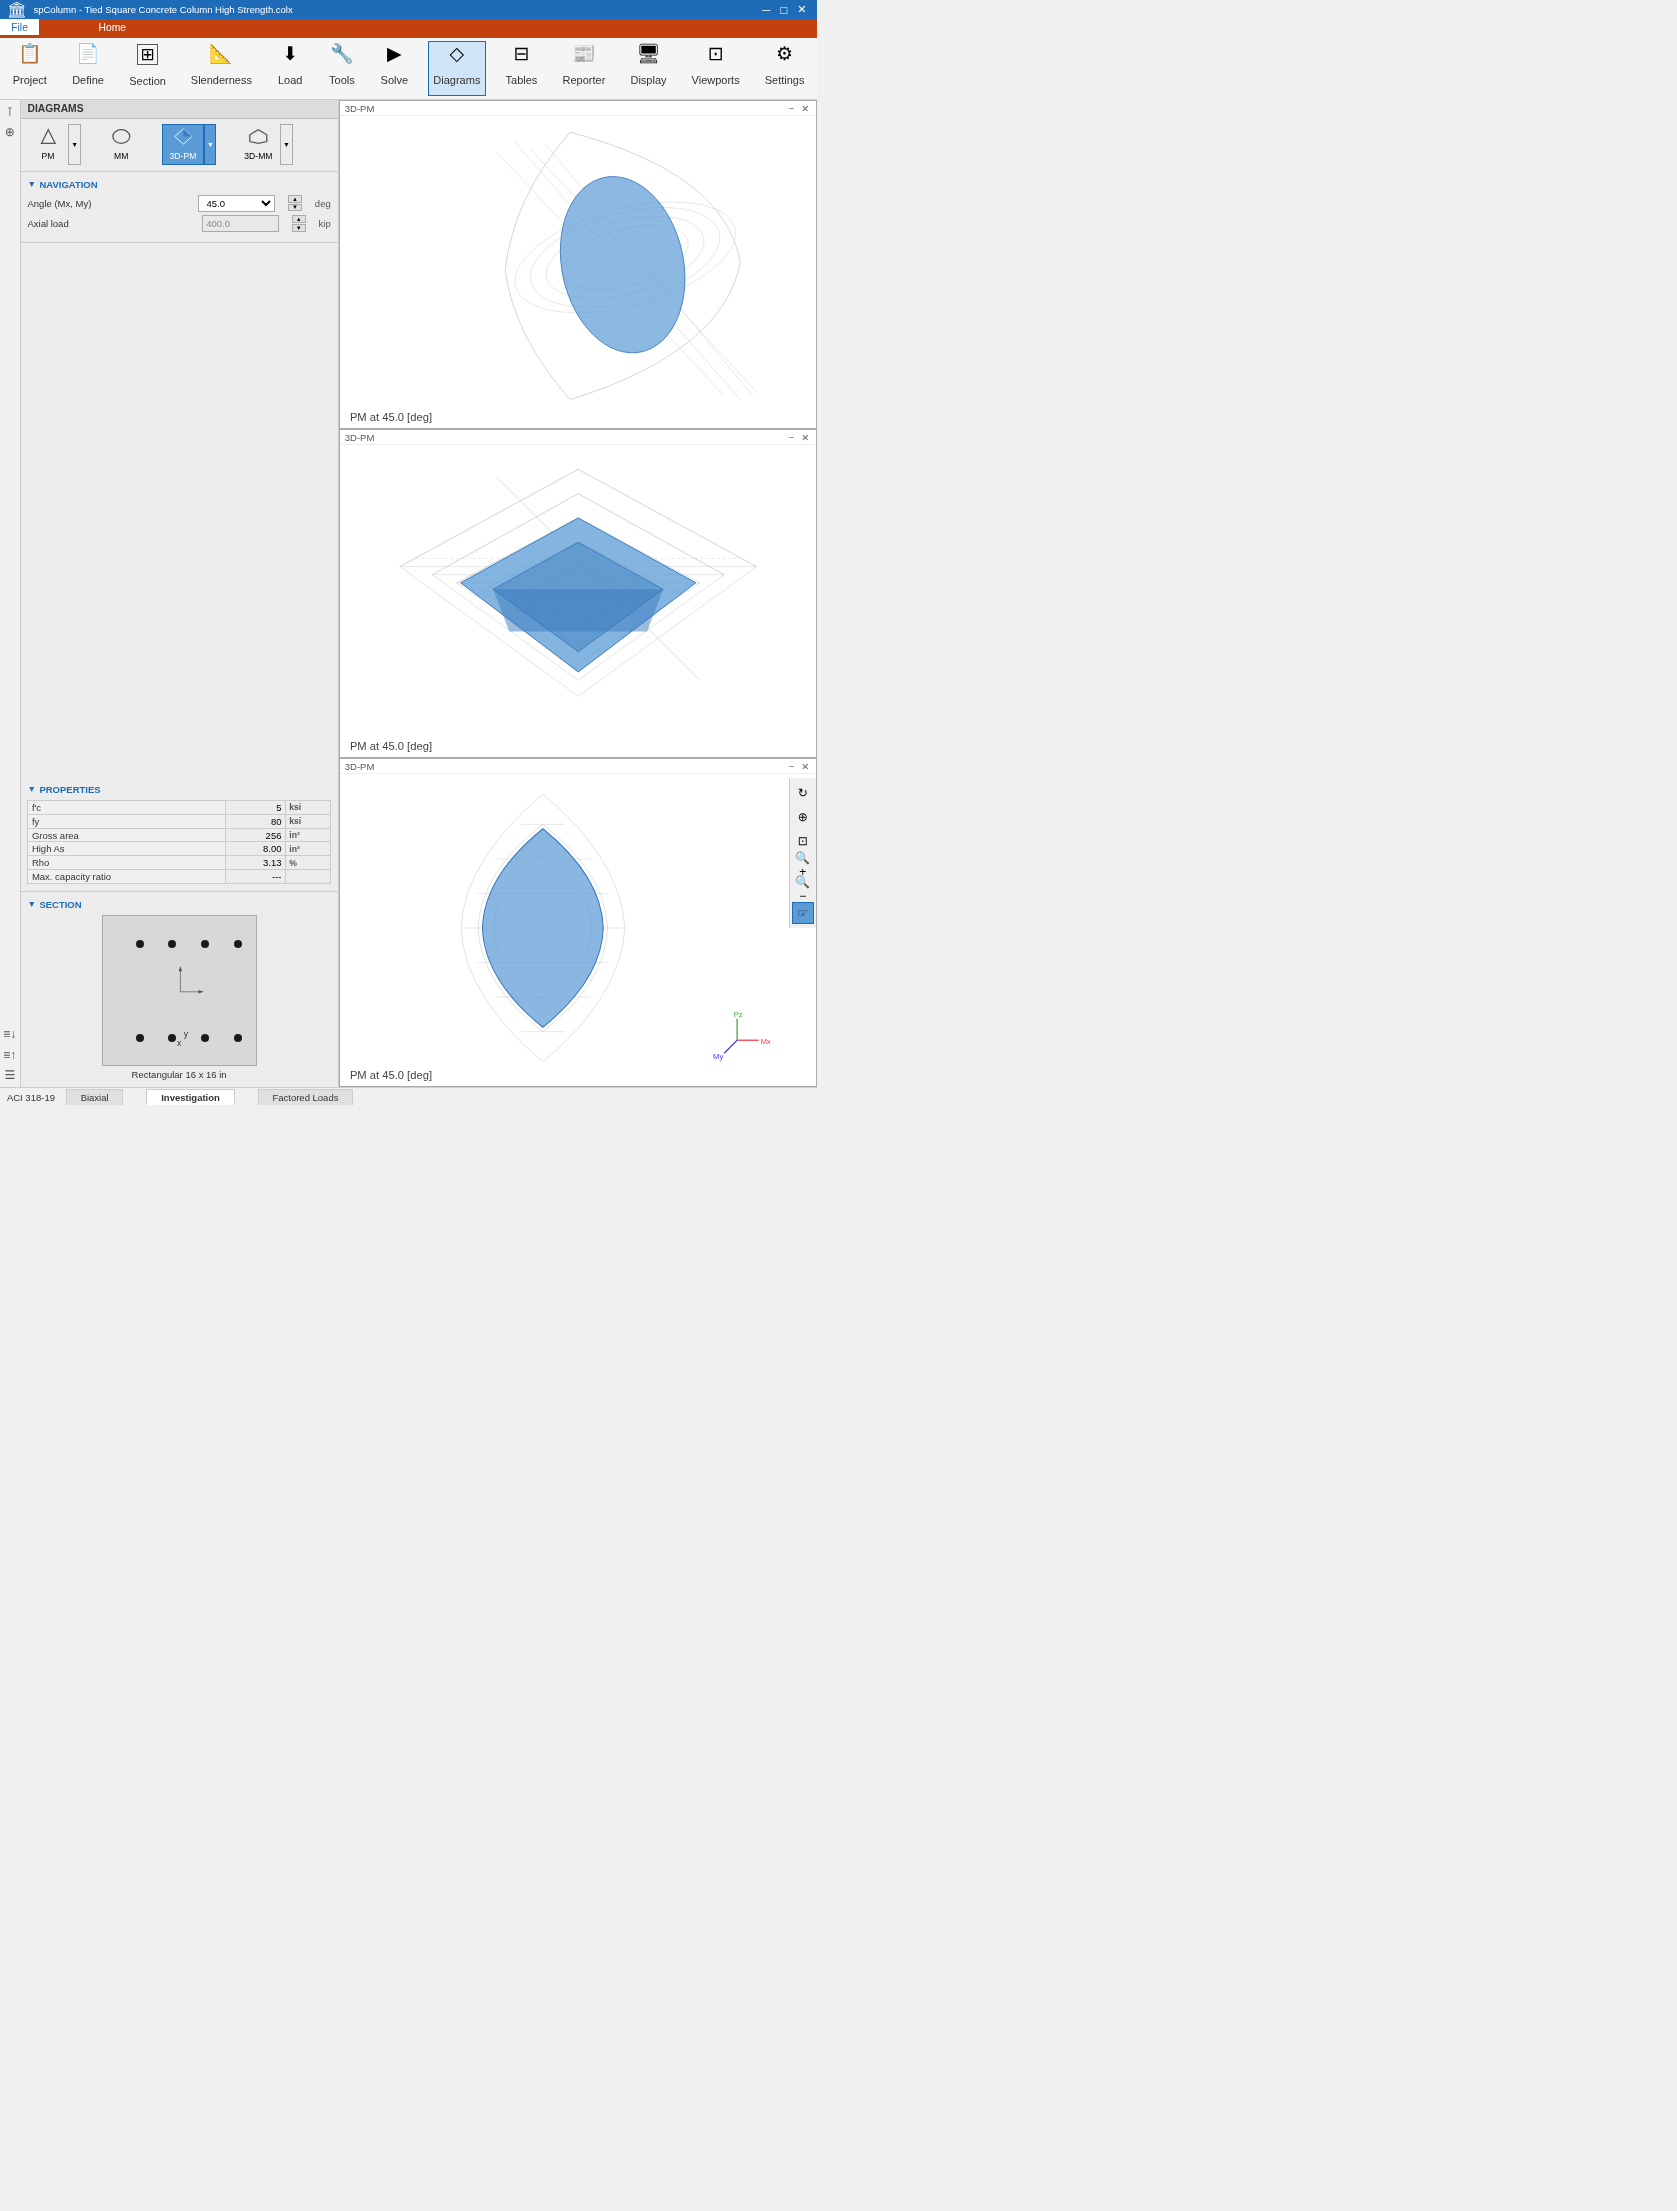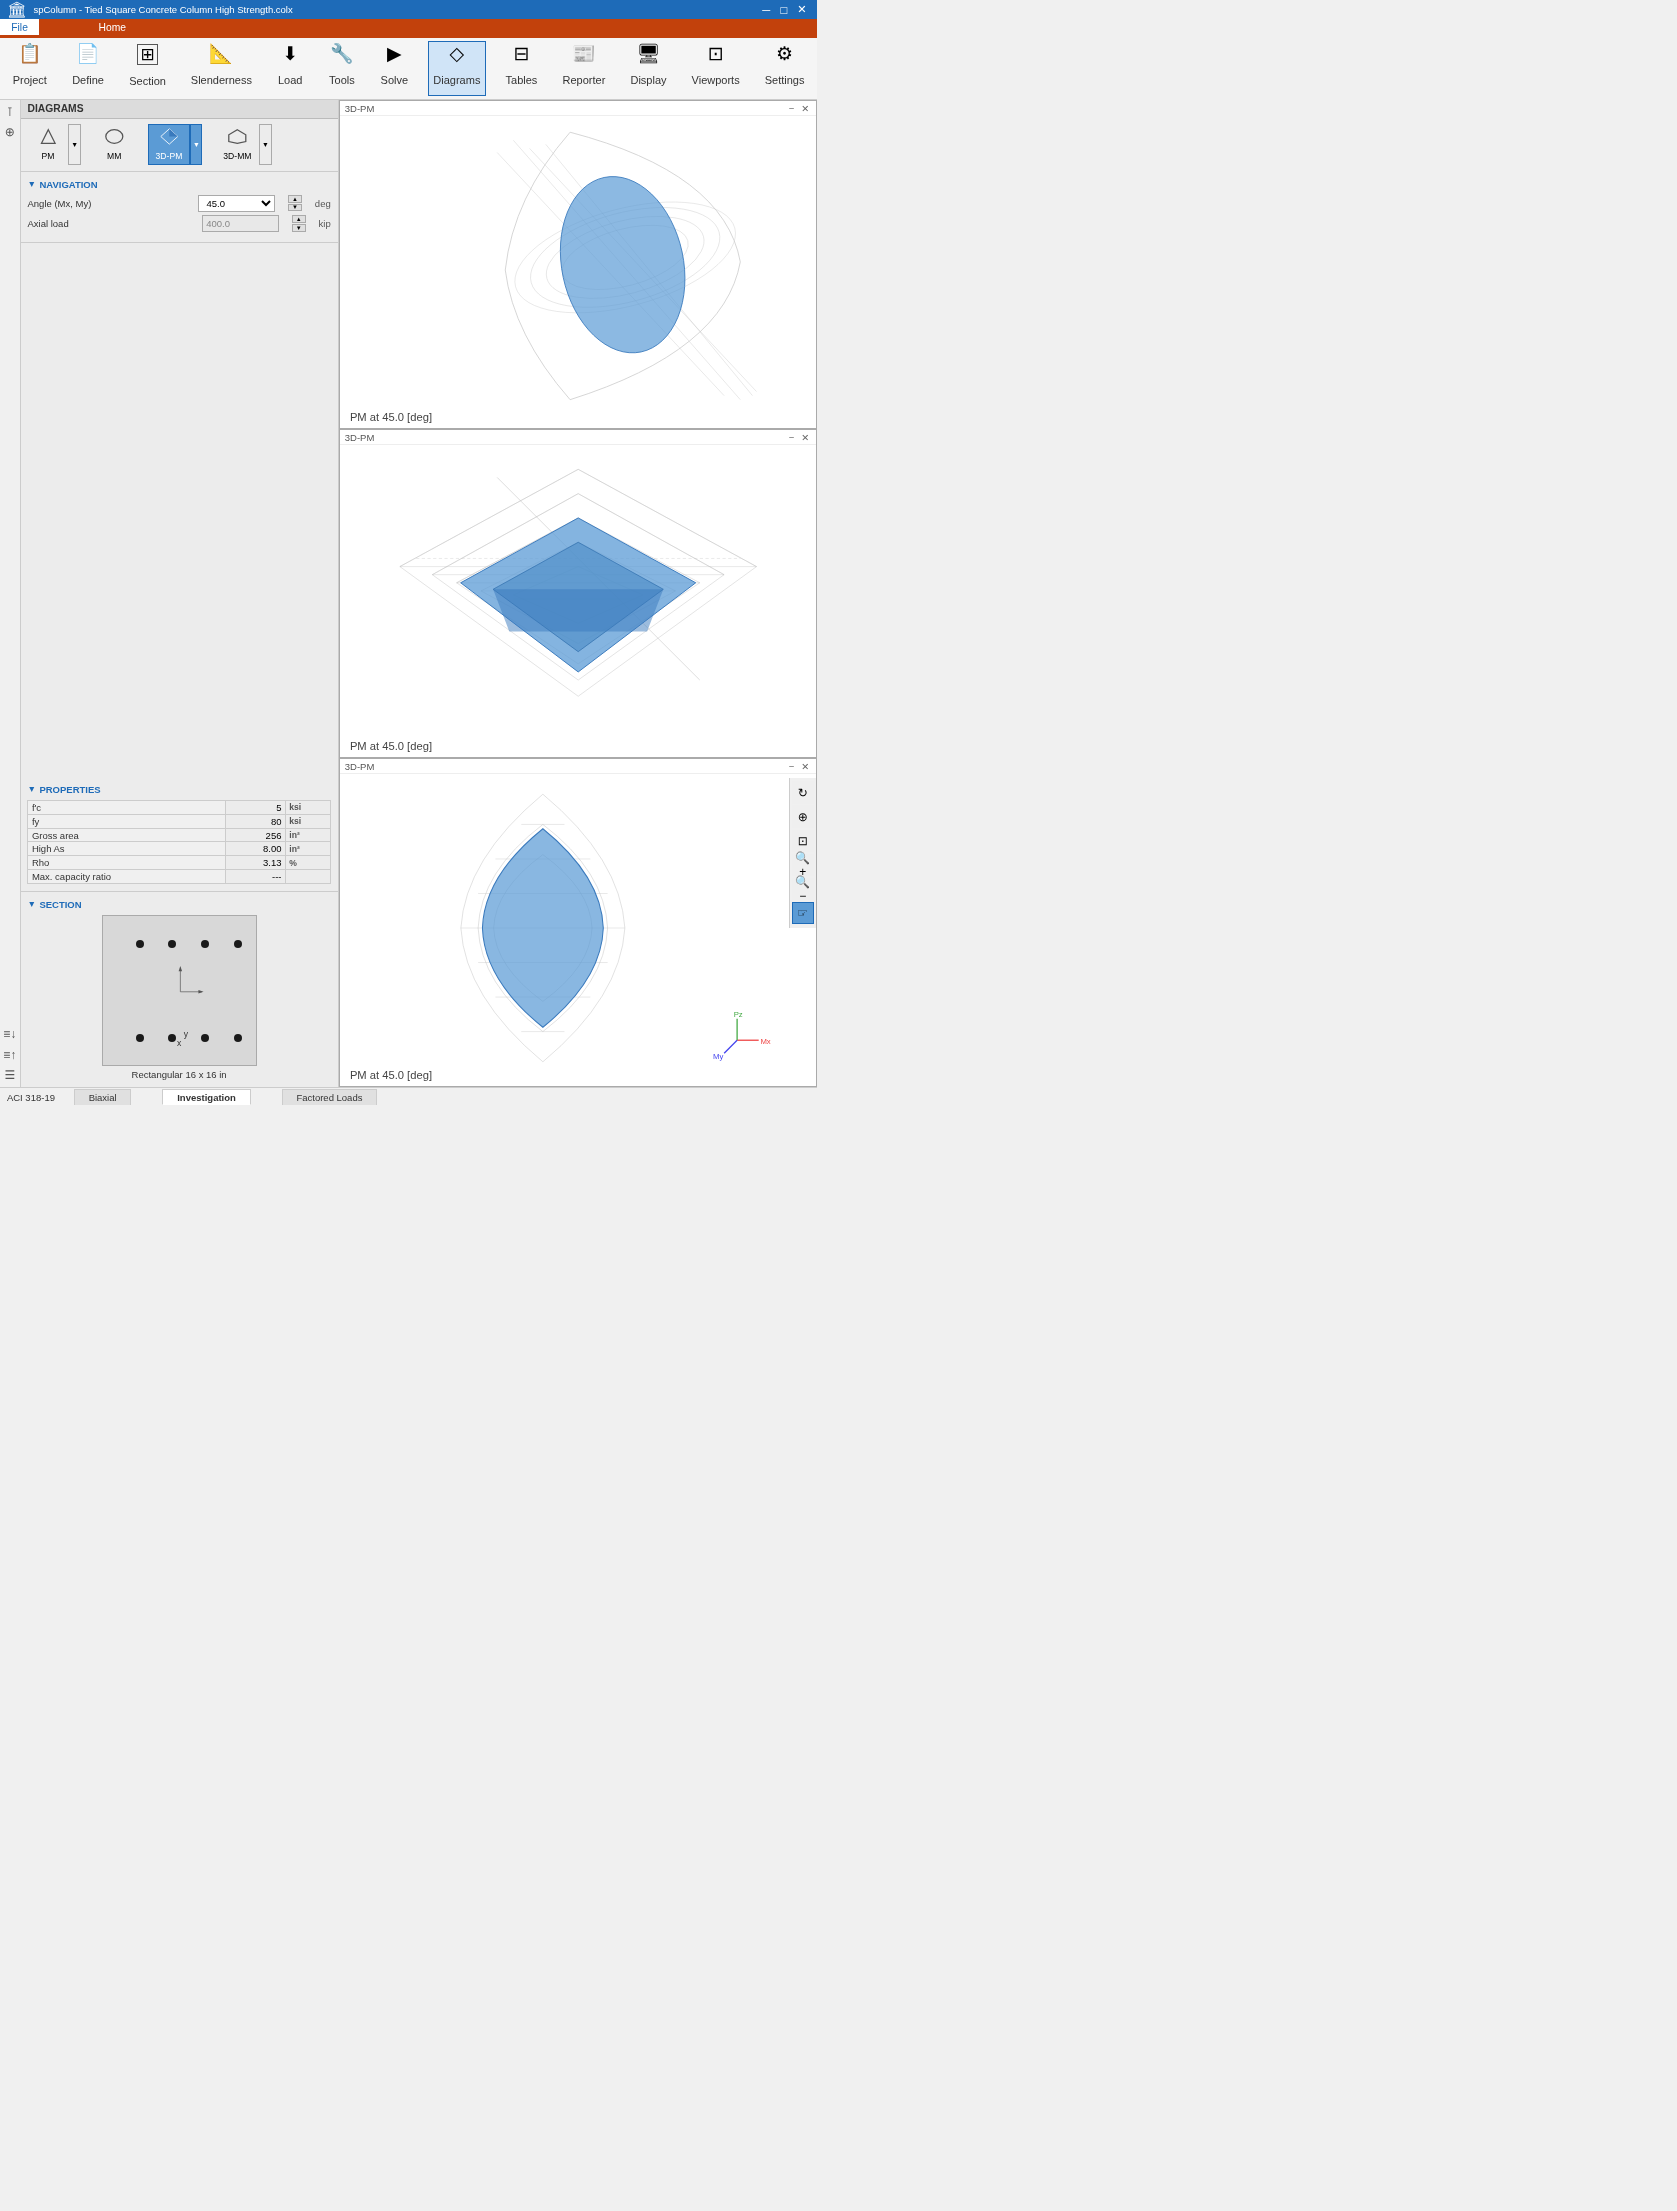--- a/index.html
+++ b/index.html
@@ -110,21 +110,21 @@
       font-weight: bold;
       font-size: 10.3px;
       color: #333;
       border-bottom: 0.9px solid #bbb;
     }
 
     
     .diagram-toolbar {
       display: flex;
       padding: 5.2px 6.9px;
-      gap: 13px;
+      gap: 20px;
       align-items: center;
       border-bottom: 0.9px solid #ccc;
     }
     .diag-btn {
       display: flex;
       flex-direction: column;
       align-items: center;
       padding: 3.4px 6.9px;
       cursor: pointer;
       border: 0.9px solid transparent;
@@ -300,21 +300,21 @@
     
     .status-bar {
       height: 19px;
       background: #f0f0f0;
       border-top: 0.9px solid #ccc;
       display: flex;
       align-items: center;
       padding: 0 6.9px;
       font-size: 9.5px;
       color: #333;
-      gap: 12px;
+      gap: 4px;
     }
     .status-tab {
       padding: 1.7px 13.8px;
       border: 0.9px solid #ccc;
       border-bottom: none;
       background: #e0e0e0;
       cursor: pointer;
       font-size: 9.5px;
       margin-right: 19px;
     }

